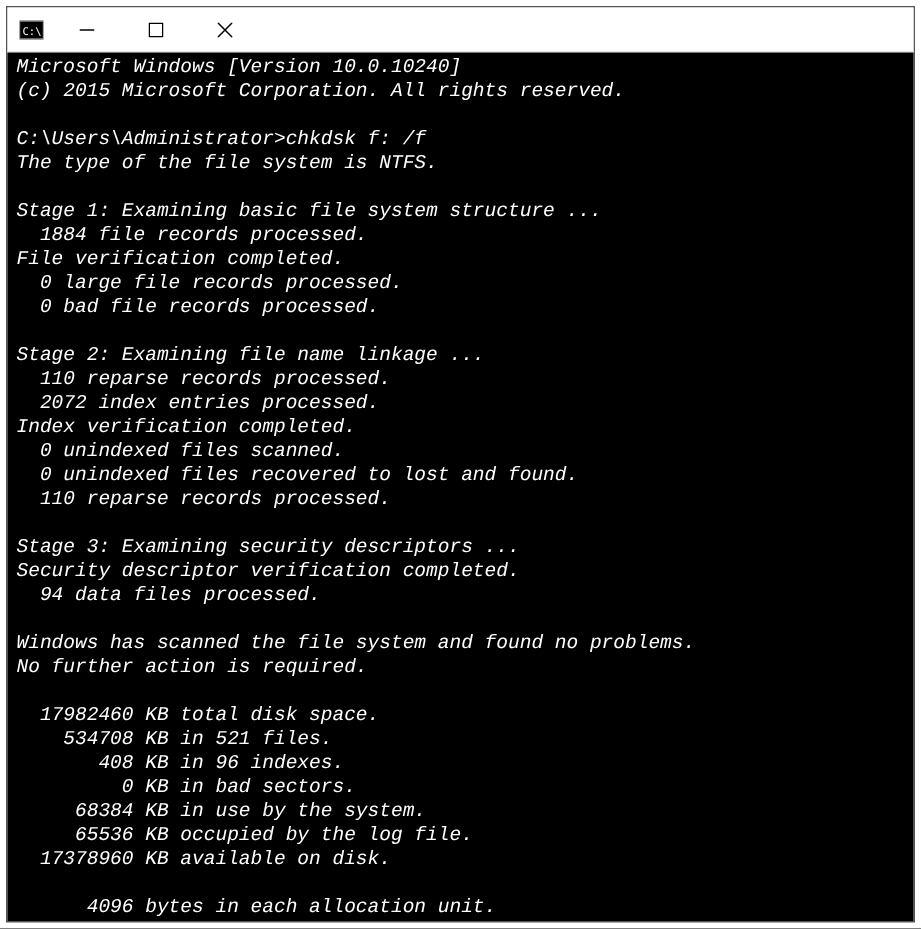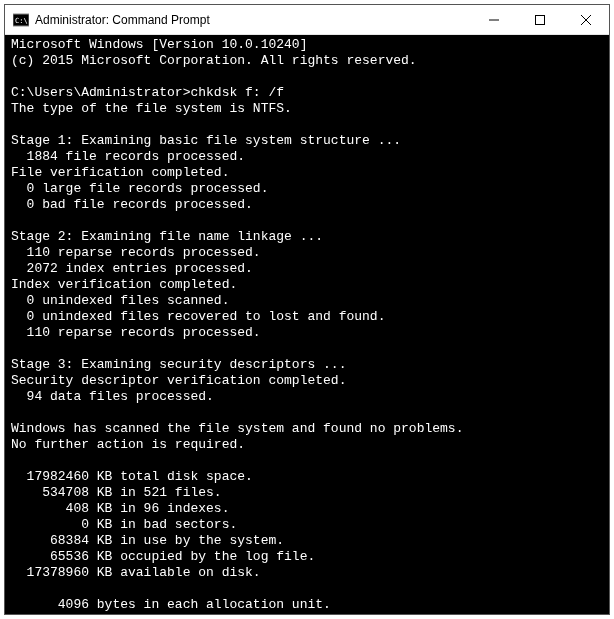--- a/index.html
+++ b/index.html
@@ -59,35 +59,35 @@
   .console {
     flex: 1;
     background: #000;
     color: #fff;
     font-family: "Consolas", "Lucida Console", "Courier New", monospace;
     font-size: 13px;
     line-height: 16px;
     padding: 2px 6px 2px 6px;
     white-space: pre;
     overflow: hidden;
+    font-style: italic;
   }
   .line { min-height: 16px; }
 </style>
 </head>
 <body>
 
 <div class="window">
   <div class="titlebar">
     <span class="titlebar-icon">
       <svg width="16" height="16" viewBox="0 0 16 16">
         <rect x="0" y="2" width="16" height="12" fill="#000" stroke="#888" stroke-width="1"></rect>
         <text x="2" y="11" font-size="7" fill="#fff" font-family="monospace">C:\</text>
       </svg>
     </span>
-    <span class="titlebar-title">Administrator: Command Prompt</span>
     <div class="win-controls">
       <div class="win-btn">
         <svg width="10" height="10" viewBox="0 0 10 10">
             <line x1="0" y1="5" x2="10" y2="5" stroke="#000" stroke-width="1"></line>
           </svg>
       </div>
       <div class="win-btn">
         <svg width="10" height="10" viewBox="0 0 10 10">
             <rect x="0.5" y="0.5" width="9" height="9" fill="none" stroke="#000" stroke-width="1"></rect>
           </svg>

